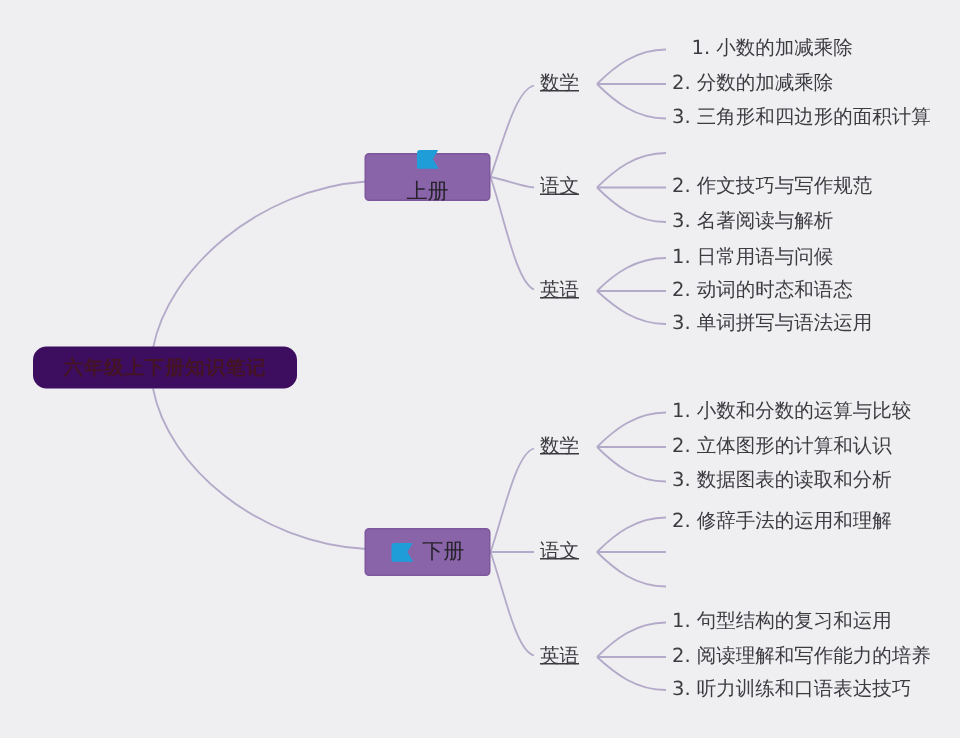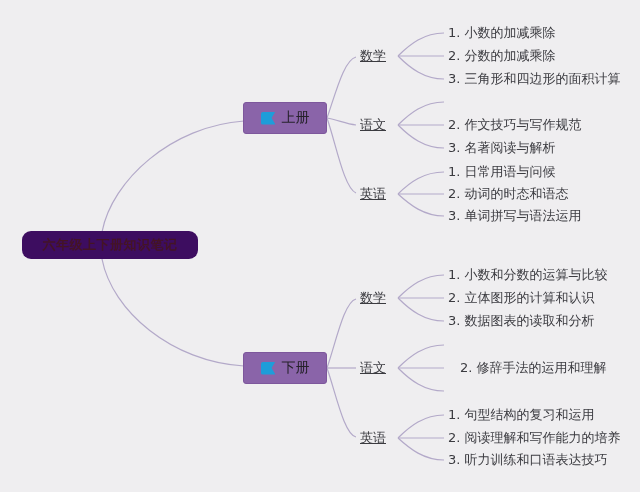--- a/index.html
+++ b/index.html
@@ -19,21 +19,21 @@
     background:var(--root-fill);border-radius:9px;
     display:flex;align-items:center;justify-content:center;
     font-size:13px;font-weight:bold;color:var(--root-text);letter-spacing:.5px;
   }
   .branch-node{
     position:absolute;left:243px;width:84px;height:32px;
     background:var(--branch-fill);border:1px solid var(--branch-border);border-radius:3px;
     display:flex;align-items:center;justify-content:center;gap:6px;
     font-size:14px;color:var(--branch-text);
   }
-  .branch-node.top{top:102px;}
+  .branch-node.top{top:102px;flex-direction:column;}
   .branch-node.bottom{top:352px;}
   .flag{
     display:inline-block;width:15px;height:13px;background:var(--icon-blue);
     clip-path:polygon(0 0,100% 0,74% 50%,100% 100%,0 100%);
     border-radius:2px;flex:0 0 auto;
   }
   .subject{
     position:absolute;left:360px;width:40px;height:18px;line-height:18px;
     font-size:13px;color:var(--node-text);white-space:nowrap;text-decoration:underline;
   }
@@ -99,30 +99,30 @@
     <span>下册</span>
   </div>
 
   <div class="subject" style="top:47px;">数学</div>
   <div class="subject" style="top:116px;">语文</div>
   <div class="subject" style="top:185px;">英语</div>
   <div class="subject" style="top:289px;">数学</div>
   <div class="subject" style="top:359px;">语文</div>
   <div class="subject" style="top:429px;">英语</div>
 
-  <div class="leaf" style="top:24px;">1. 小数的加减乘除</div>
+  <div class="leaf" style="top:24px;margin-left:13px;">1. 小数的加减乘除</div>
   <div class="leaf" style="top:47px;">2. 分数的加减乘除</div>
   <div class="leaf" style="top:70px;">3. 三角形和四边形的面积计算</div>
   <div class="leaf" style="top:116px;">2. 作文技巧与写作规范</div>
   <div class="leaf" style="top:139px;">3. 名著阅读与解析</div>
   <div class="leaf" style="top:163px;">1. 日常用语与问候</div>
   <div class="leaf" style="top:185px;">2. 动词的时态和语态</div>
   <div class="leaf" style="top:207px;">3. 单词拼写与语法运用</div>
 
   <div class="leaf" style="top:266px;">1. 小数和分数的运算与比较</div>
   <div class="leaf" style="top:289px;">2. 立体图形的计算和认识</div>
   <div class="leaf" style="top:312px;">3. 数据图表的读取和分析</div>
-  <div class="leaf" style="top:359px;margin-left:12px;">2. 修辞手法的运用和理解</div>
+  <div class="leaf" style="top:339px;">2. 修辞手法的运用和理解</div>
   <div class="leaf" style="top:406px;">1. 句型结构的复习和运用</div>
   <div class="leaf" style="top:429px;">2. 阅读理解和写作能力的培养</div>
   <div class="leaf" style="top:451px;">3. 听力训练和口语表达技巧</div>
 
 </div>
 
 </body></html>

